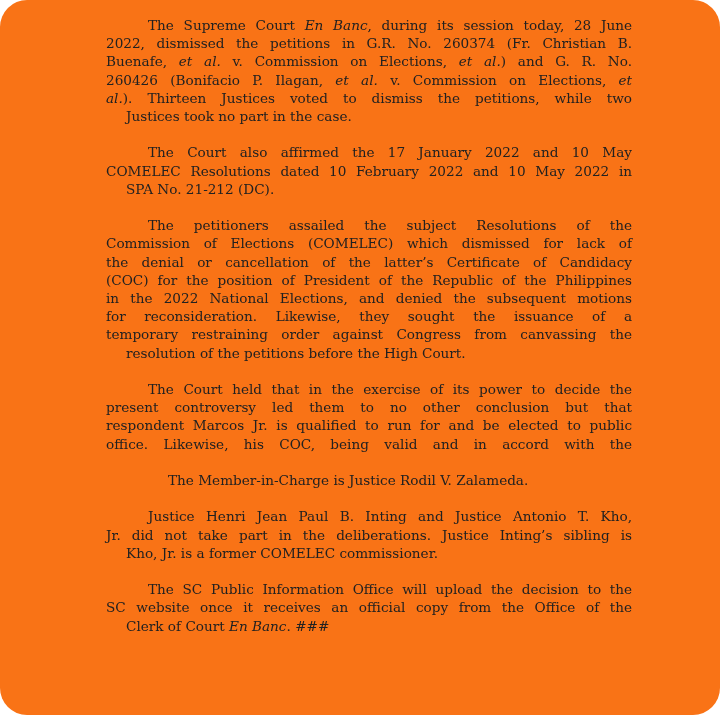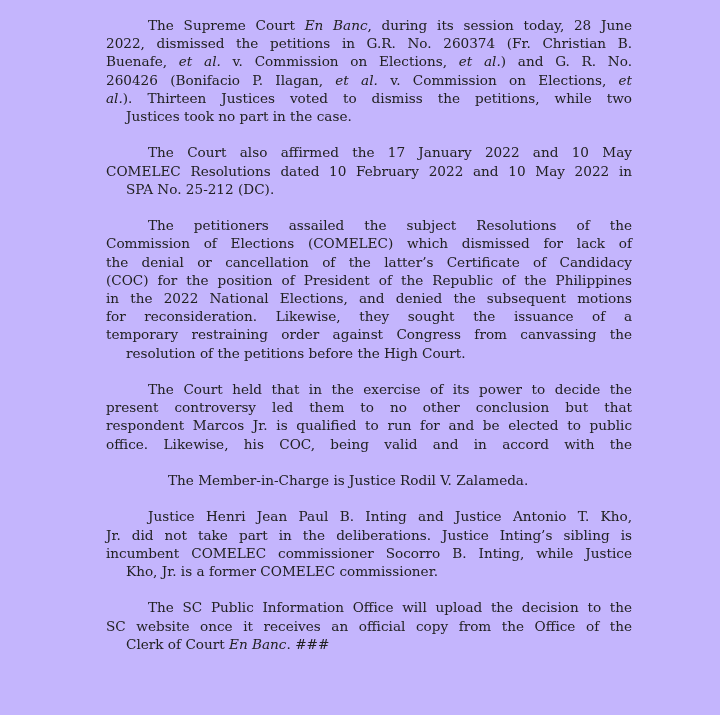--- a/index.html
+++ b/index.html
@@ -4,22 +4,23 @@
 <title>Document</title>
 <style>
   html, body {
     margin: 0;
     padding: 0;
   }
   .page {
     position: relative;
     width: 720px;
     height: 715px;
-    background: #c4b5fd;
+    background: #f97316;
     overflow: hidden;
+    border-radius: 27px;
   }
   .doc {
     box-sizing: border-box;
     padding: 16px 88px 0 106px;
     font-family: "DejaVu Serif", "Liberation Serif", serif;
     font-size: 13.6px;
     color: #212121;
   }
   .para {
     margin: 0 0 18.2px 0;
@@ -52,21 +53,21 @@
         <div class="line first"><span class="run">The Supreme Court </span><span class="run-italic">En Banc</span><span class="run">, during its session today, 28 June</span></div>
         <div class="line"><span class="run">2022, dismissed the petitions in </span><span class="run-bold">G.R. No. 260374</span><span class="run"> (Fr. Christian B.</span></div>
         <div class="line"><span class="run">Buenafe, </span><span class="run-italic">et al.</span><span class="run"> v. Commission on Elections, </span><span class="run-italic">et al.</span><span class="run">) and </span><span class="run-bold">G. R. No.</span></div>
         <div class="line"><span class="run-bold">260426</span><span class="run"> (Bonifacio P. Ilagan, </span><span class="run-italic">et al.</span><span class="run"> v. Commission on Elections, </span><span class="run-italic">et</span></div>
         <div class="line"><span class="run-italic">al.</span><span class="run">). Thirteen Justices voted to dismiss the petitions, while two</span></div>
         <div class="line last"><span class="run">Justices took no part in the case.</span></div>
       </div>
       <div class="para">
         <div class="line first"><span class="run">The Court also affirmed the 17 January 2022 and 10 May</span></div>
         <div class="line"><span class="run">COMELEC Resolutions dated 10 February 2022 and 10 May 2022 in</span></div>
-        <div class="line last"><span class="run">SPA No. 25-212 (DC).</span></div>
+        <div class="line last"><span class="run">SPA No. 21-212 (DC).</span></div>
       </div>
       <div class="para">
         <div class="line first"><span class="run">The petitioners assailed the subject Resolutions of the</span></div>
         <div class="line"><span class="run">Commission of Elections (COMELEC) which dismissed for lack of</span></div>
         <div class="line"><span class="run">the denial or cancellation of the latter’s Certificate of Candidacy</span></div>
         <div class="line"><span class="run">(COC) for the position of President of the Republic of the Philippines</span></div>
         <div class="line"><span class="run">in the 2022 National Elections, and denied the subsequent motions</span></div>
         <div class="line"><span class="run">for reconsideration. Likewise, they sought the issuance of a</span></div>
         <div class="line"><span class="run">temporary restraining order against Congress from canvassing the</span></div>
         <div class="line last"><span class="run">resolution of the petitions before the High Court.</span></div>
@@ -76,21 +77,20 @@
         <div class="line"><span class="run">present controversy led them to no other conclusion but that</span></div>
         <div class="line"><span class="run">respondent Marcos Jr. is qualified to run for and be elected to public</span></div>
         <div class="line"><span class="run">office. Likewise, his COC, being valid and in accord with the</span></div>
       </div>
       <div class="para">
         <div class="line first last"><span class="run">The Member-in-Charge is Justice Rodil V. Zalameda.</span></div>
       </div>
       <div class="para">
         <div class="line first"><span class="run">Justice Henri Jean Paul B. Inting and Justice Antonio T. Kho,</span></div>
         <div class="line"><span class="run">Jr. did not take part in the deliberations. Justice Inting’s sibling is</span></div>
-        <div class="line"><span class="run">incumbent COMELEC commissioner Socorro B. Inting, while Justice</span></div>
         <div class="line last"><span class="run">Kho, Jr. is a former COMELEC commissioner.</span></div>
       </div>
       <div class="para">
         <div class="line first"><span class="run">The SC Public Information Office will upload the decision to the</span></div>
         <div class="line"><span class="run">SC website once it receives an official copy from the Office of the</span></div>
         <div class="line last"><span class="run">Clerk of Court </span><span class="run-italic">En Banc</span><span class="run">. ###</span></div>
       </div>
     </div>
 </div>
 

